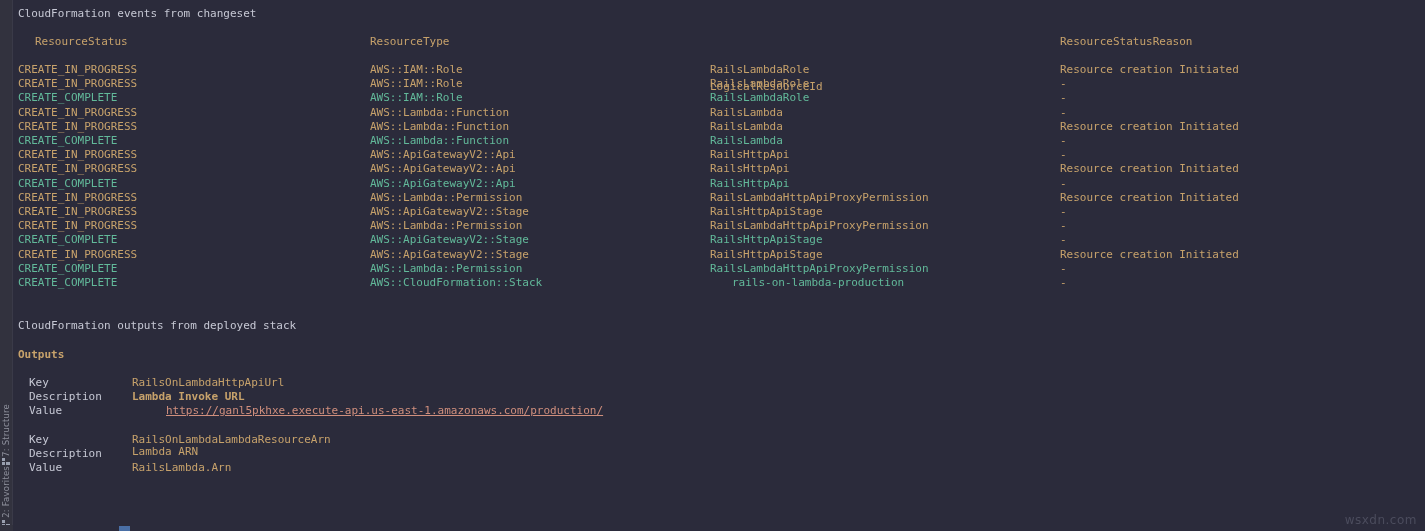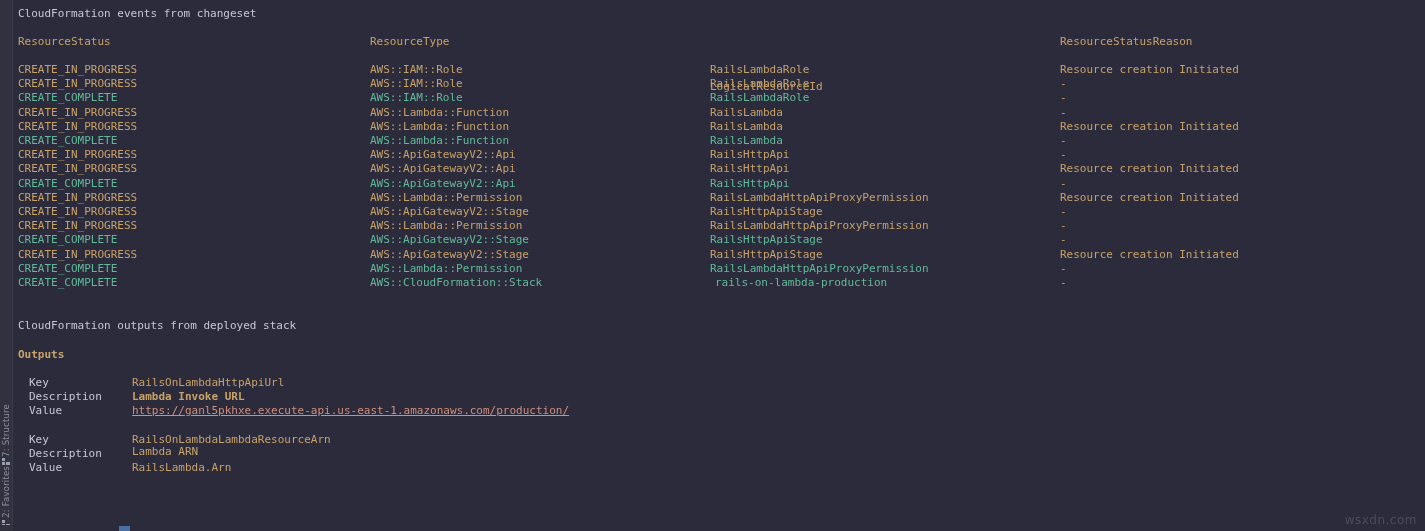--- a/index.html
+++ b/index.html
@@ -70,21 +70,21 @@
     font-size: 11px;
     line-height: 1px;
   }
   .rule-inner { display: block; letter-spacing: 0px; }
 
   
   .c-plain   { color: #c6c8d4; }
   .c-gold    { color: #c7a26b; }
   .c-green   { color: #62b99a; }
   .c-label   { color: #c6c8d4; }
-  .c-link    { color: #d08f7d; text-decoration: underline; }
+  .c-link    { color: #d08f7d; text-decoration: underline; margin-left: 34px; }
   .c-head    { color: #c7a26b; }
 
   #watermark {
     position: absolute; right: 8px; bottom: 4px;
     font-family: "DejaVu Sans", "Liberation Sans", sans-serif;
     font-size: 12px;
     color: #4b4c5d;
     letter-spacing: 0.5px;
   }
 
@@ -122,21 +122,21 @@
 
 <div id="terminal">
 
   <div class="row c-plain" id="events-title" style="top:7px; left:5px;">CloudFormation events from changeset</div>
 
   <div class="rule" id="rule-1" style="top:27px; left:5px; width:1370px;">
       <span class="rule-inner">----------------------------------------------------------------------------------------------------------------------------------------------------------------------------------------------------------------</span>
     </div>
 
   <div id="events-header">
-      <div class="cell c-head" style="top: 35px; left: 5px;">ResourceStatus</div>
+      <div class="cell c-head" style="top: 35px; left: 22px;">ResourceStatus</div>
       <div class="cell c-head" style="top: 35px; left: 357px;">ResourceType</div>
       <div class="cell c-head" style="top: 35px; left: 697px; margin-top: 45px;">LogicalResourceId</div>
       <div class="cell c-head" style="top: 35px; left: 1047px;">ResourceStatusReason</div>
     </div>
 
   <div class="rule" id="rule-2" style="top:53px; left:5px; width:1370px;">
       <span class="rule-inner">----------------------------------------------------------------------------------------------------------------------------------------------------------------------------------------------------------------</span>
     </div>
 
   <div id="events-body">
@@ -195,21 +195,21 @@
       <div class="cell c-gold" style="top: 247.6px; left: 5px;">CREATE_IN_PROGRESS</div>
       <div class="cell c-gold" style="top: 247.6px; left: 357px;">AWS::ApiGatewayV2::Stage</div>
       <div class="cell c-gold" style="top: 247.6px; left: 697px;">RailsHttpApiStage</div>
       <div class="cell c-gold" style="top: 247.6px; left: 1047px;">Resource creation Initiated</div>
       <div class="cell c-green" style="top: 261.8px; left: 5px;">CREATE_COMPLETE</div>
       <div class="cell c-green" style="top: 261.8px; left: 357px;">AWS::Lambda::Permission</div>
       <div class="cell c-green" style="top: 261.8px; left: 697px;">RailsLambdaHttpApiProxyPermission</div>
       <div class="cell c-gold" style="top: 261.8px; left: 1047px;">-</div>
       <div class="cell c-green" style="top: 276px; left: 5px;">CREATE_COMPLETE</div>
       <div class="cell c-green" style="top: 276px; left: 357px;">AWS::CloudFormation::Stack</div>
-      <div class="cell c-green" style="top: 276px; left: 702px;">rails-on-lambda-production</div>
+      <div class="cell c-green" style="top: 276px; left: 719px;">rails-on-lambda-production</div>
       <div class="cell c-gold" style="top: 276px; left: 1047px;">-</div>
     </div>
 
   <div class="rule" id="rule-3" style="top:300px; left:5px; width:1370px;">
       <span class="rule-inner">----------------------------------------------------------------------------------------------------------------------------------------------------------------------------------------------------------------</span>
     </div>
 
   <div class="row c-plain" id="outputs-title" style="top:319px; left:5px;">CloudFormation outputs from deployed stack</div>
 
   <div class="rule" id="rule-4" style="top:339px; left:5px; width:1370px;">

